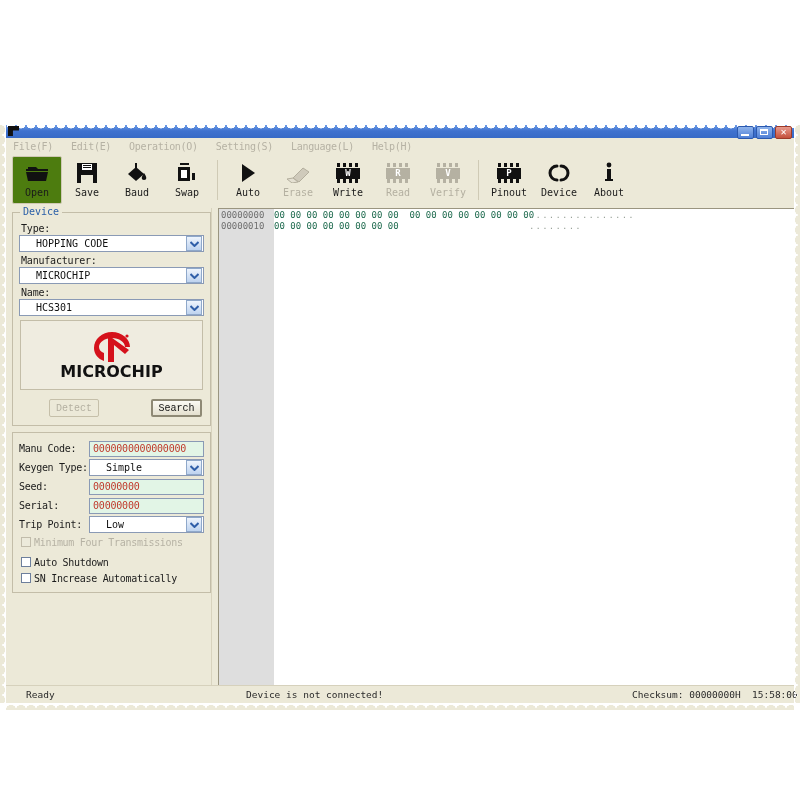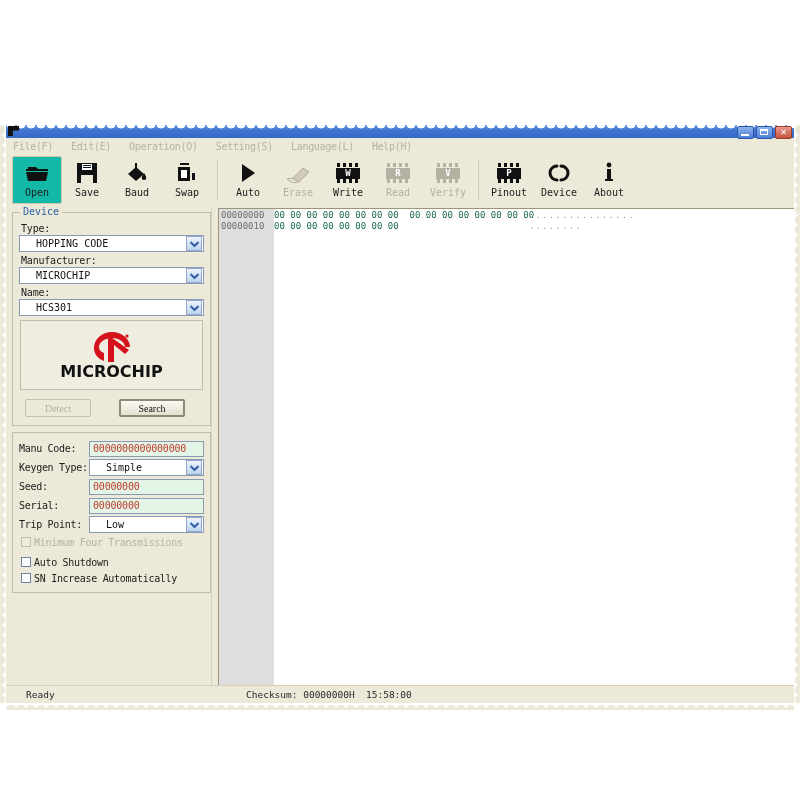--- a/index.html
+++ b/index.html
@@ -75,21 +75,21 @@
   #toolbar{
     height:54px;background:#ece9d8;display:flex;align-items:flex-start;
     padding:2px 0 0 6px;gap:0;position:relative;
   }
   .tbtn{
     width:50px;height:48px;display:flex;flex-direction:column;align-items:center;
     justify-content:flex-start;padding-top:4px;box-sizing:border-box;
     font-family:"DejaVu Sans Mono","Liberation Mono",monospace;
     font-size:10px;color:#1b1b1b;
   }
-  .tbtn.hot{background:#14b8a6;border:1px solid #cfc9b4;border-radius:2px;padding-top:3px;}
+  .tbtn.hot{background:#4d7c0f;border:1px solid #cfc9b4;border-radius:2px;padding-top:3px;}
   .tbtn.disabled{color:#b4b0a1;}
   .tbtn .ico{height:26px;display:flex;align-items:center;justify-content:center;}
   .tbtn .lbl{margin-top:1px;line-height:11px;}
   .tsep{width:1px;height:40px;background:#cfcab5;margin:4px 5px 0 5px;}
 
   
   .chip{position:relative;width:28px;height:20px;}
   .chip .body{position:absolute;left:2px;top:5px;width:24px;height:11px;background:#111;
     display:flex;align-items:center;justify-content:center;
     color:#fff;font-size:9px;font-weight:bold;font-family:"DejaVu Sans Mono",monospace;line-height:9px;}
@@ -144,23 +144,24 @@
   .logobox .mark{width:40px;height:32px;position:relative;}
   .logobox .word{
     font-family:"DejaVu Sans","Liberation Sans",sans-serif;
     font-weight:bold;font-size:16px;letter-spacing:0px;color:#111;line-height:16px;
   }
 
   .btnrow{display:flex;gap:28px;margin:9px 2px 2px 6px;align-items:center;}
   .pbtn{
     width:66px;height:18px;border:1px solid #9d9781;border-radius:2px;
     background:linear-gradient(to bottom,#fbfaf4,#e4e0cf);
-    font-family:Liberation Serif, serif;
+    font-family:Liberation Mono, monospace;
     font-size:10px;color:#111;display:flex;align-items:center;justify-content:center;
     box-sizing:border-box;
+    margin-left:24px;
   }
   .pbtn.disabled{color:#b4b0a1;border-color:#c5bfa9;background:#ece9d8;}
   .pbtn.primary{border:2px solid #8e8975;}
 
   
   .srow{display:flex;align-items:center;height:19px;}
   .srow .lab{
     width:70px;flex:none;
     font-family:"DejaVu Sans Mono","Liberation Mono",monospace;
     font-size:10px;color:#1b1b1b;letter-spacing:-0.3px;
@@ -507,16 +508,17 @@
           <span class="hex-addr">00000010</span>
           <span class="hex-bytes">00 00 00 00 00 00 00 00</span>
           <span class="hex-ascii">........</span>
         </div>
       </div>
     </div>
   </div>
 
   <div id="statusbar">
     <div class="sb-cell sb-ready">Ready</div>
+    <div class="sb-cell sb-dev">Device is not connected!</div>
     <div class="sb-cell sb-sum">Checksum: 00000000H</div>
     <div class="sb-cell sb-time">15:58:00</div>
   </div>
 </div>
 
 </body></html>

